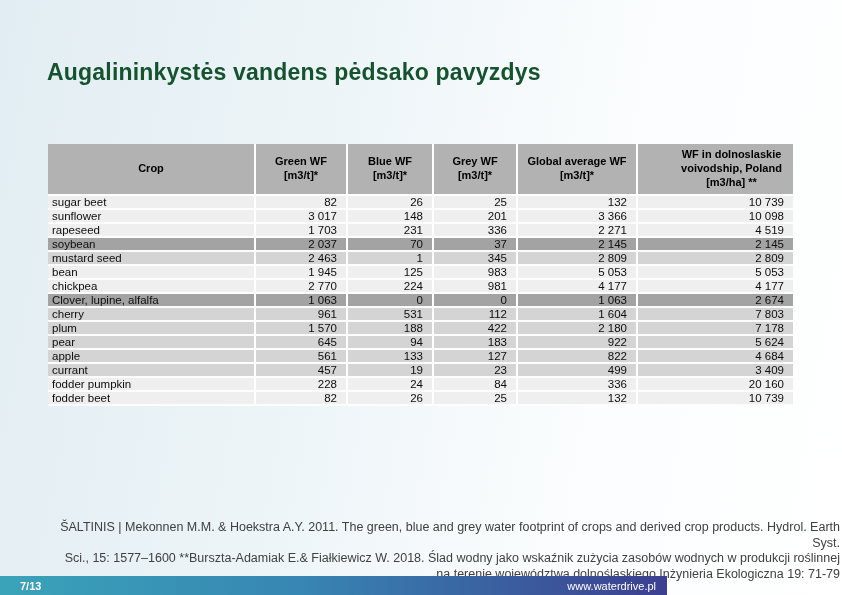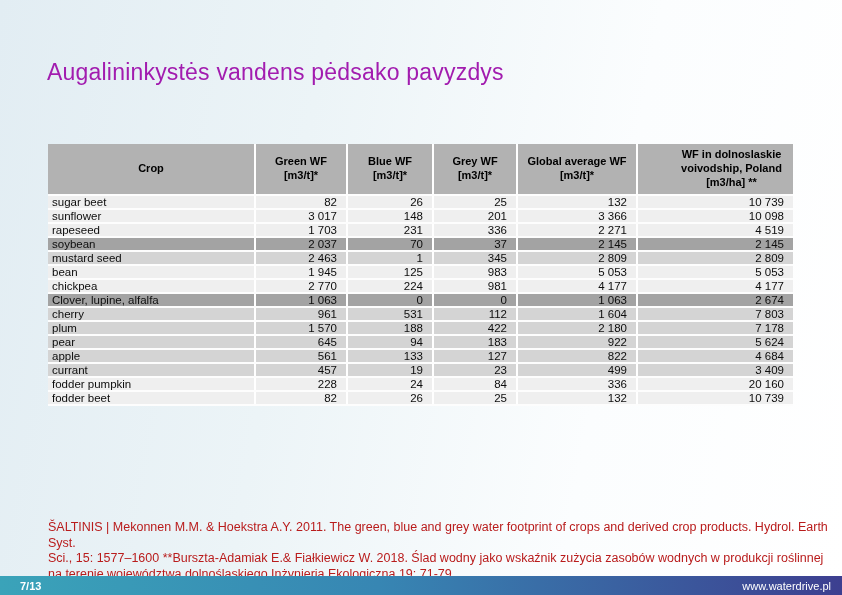--- a/index.html
+++ b/index.html
@@ -3,21 +3,21 @@
 <meta charset="utf-8">
 <style>
   html,body{margin:0;padding:0;}
   body{
     width:842px;height:595px;position:relative;overflow:hidden;
     font-family:"Liberation Sans", sans-serif;
     background:linear-gradient(100deg,#e2edf3 0%,#ecf4f7 35%,#fbfdfe 70%,#ffffff 100%);
   }
   .slide-title{
     position:absolute;left:47px;top:44px;
-    font-size:23px;font-weight:normal;color:#a21caf;letter-spacing:0.2px;
+    font-size:23px;font-weight:bold;color:#14532d;letter-spacing:0.2px;
   }
   .table-wrap{position:absolute;left:48px;top:144px;}
   table.crop-table{
     border-collapse:collapse;table-layout:fixed;width:745px;
     font-size:11.5px;color:#0d0d0d;
   }
   .crop-table th{
     background:#b2b2b2;font-weight:bold;color:#000;
     height:46px;text-align:center;vertical-align:middle;
     padding:2px 4px;border-right:2px solid #ffffff;border-bottom:2px solid #fdfdfd;
@@ -28,24 +28,24 @@
     height:12px;line-height:12px;padding:0 8px 0 4px;
     border-right:2px solid #ffffff;border-bottom:2px solid #fdfdfd;
     white-space:nowrap;overflow:hidden;
   }
   .crop-table td.num{text-align:right;padding-right:9px;}
   tr.row-light td{background:#efefef;}
   tr.row-white td{background:#a3a3a3;}
   tr.row-gray  td{background:#d4d4d4;}
   .footer-text{
     position:absolute;left:48px;top:520px;width:792px;
-    font-size:12.5px;line-height:15.5px;color:#b91c1c;
+    font-size:12.5px;line-height:15.5px;color:#404040;text-align:right;
   }
   .bottom-bar{
-    position:absolute;left:0;bottom:0;width:842px;height:19px;
+    position:absolute;left:0;bottom:0;width:667px;height:19px;
     background:linear-gradient(to right,#3aa3b9 0%,#3786b3 45%,#3d3f90 100%);
     display:flex;justify-content:space-between;align-items:center;
     color:#ffffff;font-size:11px;
   }
   .page-number{margin-left:20px;font-weight:bold;}
   .website{margin-right:11px;}
 </style>
 </head>
 <body>
 

